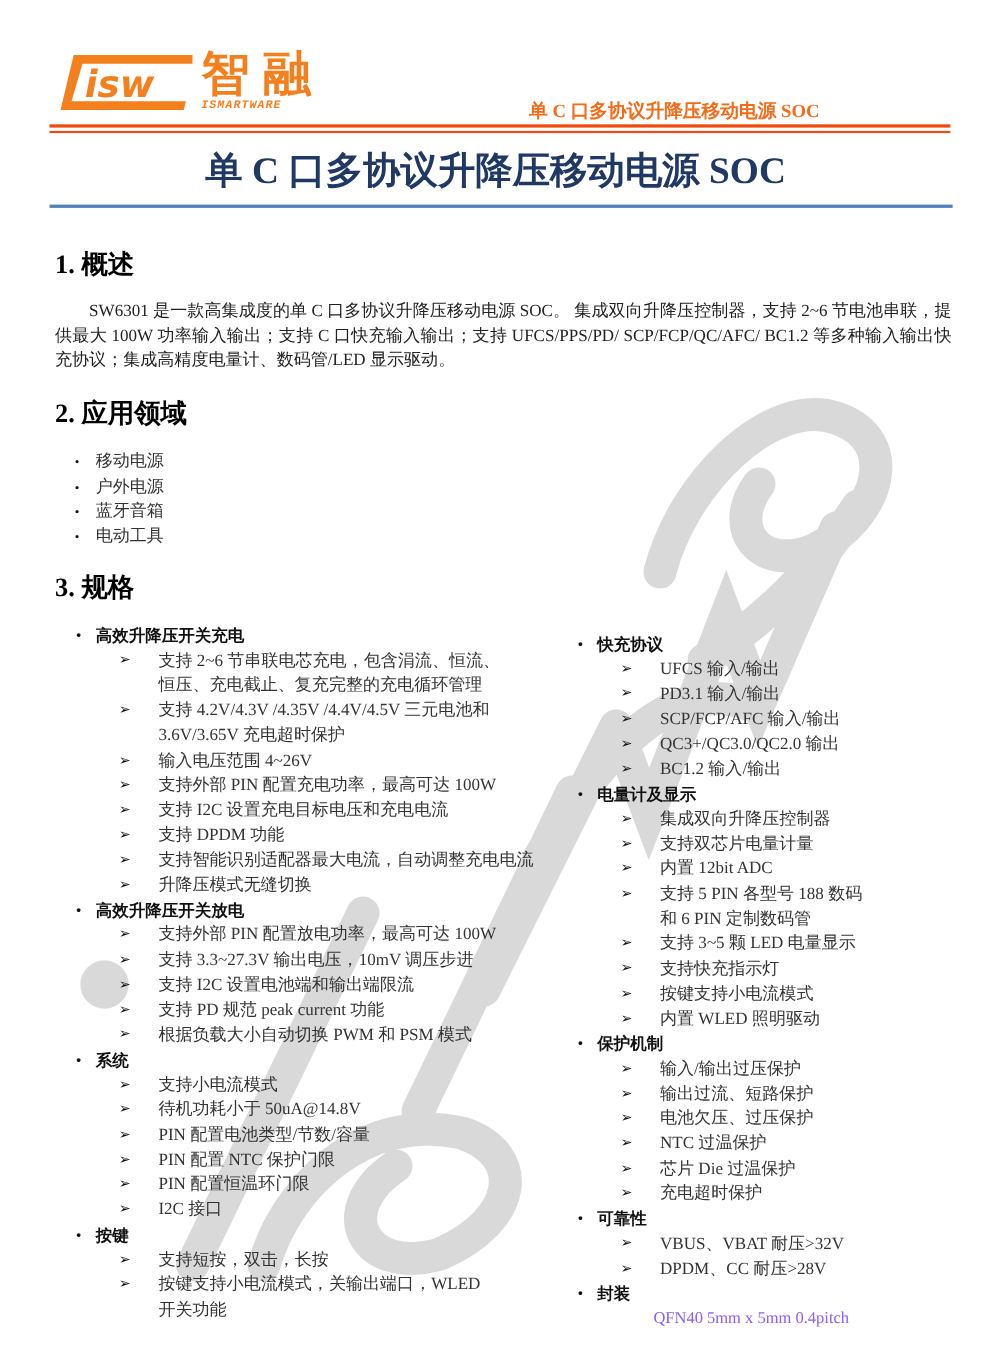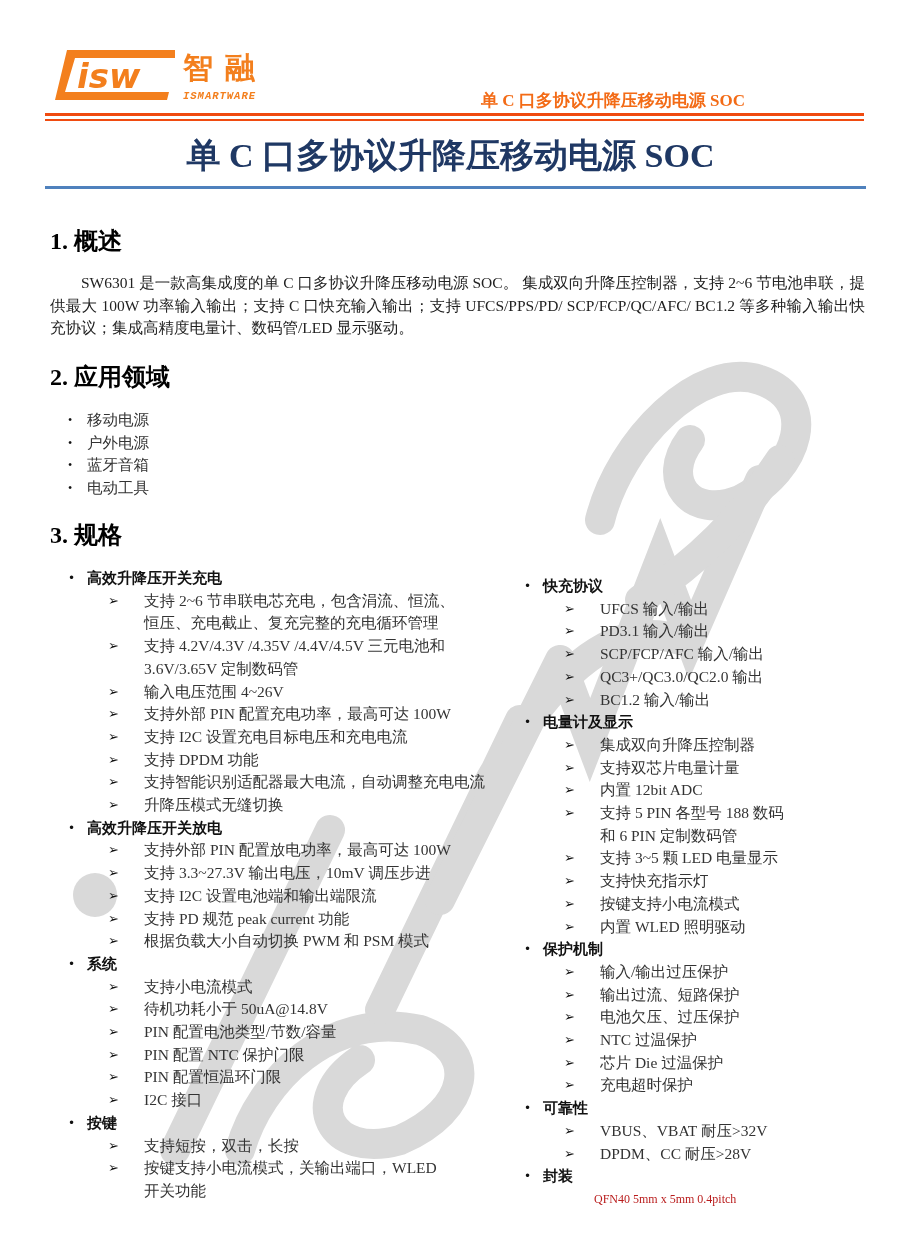--- a/index.html
+++ b/index.html
@@ -5,21 +5,21 @@
   html, body { margin: 0; padding: 0; background: #ffffff; }
   body { width: 901px; height: 1240px; position: relative; overflow: hidden;
          font-family: "Liberation Serif", "DejaVu Serif", serif; color: #222; }
   .watermark { position: absolute; left: 0; top: 0; width: 901px; height: 1240px; pointer-events: none; z-index: 0; }
   .page { position: absolute; left: 0; top: 0; width: 785px; height: 1240px; z-index: 1; }
 
   
   .logo { position: absolute; left: 53px; top: 48px; width: 260px; height: 60px; }
   .logo-box { position: absolute; left: 0; top: 0; width: 124px; height: 54px; }
   .logo-cn { position: absolute; left: 130px; top: 0px; font-family: "DejaVu Sans", sans-serif; font-weight: bold;
-             font-size: 30px; color: #f37f1d; letter-spacing: 12px; line-height: 40px; }
+             font-size: 44px; color: #f37f1d; letter-spacing: 12px; line-height: 40px; }
   .logo-en { position: absolute; left: 130px; top: 42px; font-family: Liberation Mono, monospace; font-weight: bold; font-style: italic;
              font-size: 10.5px; color: #f37f1d; letter-spacing: 1px; }
   .model { position: absolute; right: 40px; top: 43px; font-family: "Liberation Serif", serif; font-weight: bold;
            font-size: 39px; color: #f36b16; line-height: 44px; }
   .subtitle { position: absolute; right: 40px; top: 90px; font-family: "Liberation Serif", serif; font-weight: bold;
               font-size: 17px; color: #f36b16; line-height: 22px; }
   .rule-orange-1 { position: absolute; left: 45px; top: 113px; width: 819px; height: 3px; background: #f04b10; }
   .rule-orange-2 { position: absolute; left: 45px; top: 119px; width: 819px; height: 2px; background: #f04b10; }
 
   .title { position: absolute; left: 0; top: 134px; width: 901px; text-align: center;
@@ -33,21 +33,21 @@
   ul.apps { position: absolute; left: 68px; top: 409px; margin: 0; padding: 0; list-style: none; }
   ul.apps li { font-size: 15.5px; line-height: 22.7px; color: #333; position: relative; padding-left: 19px; }
   ul.apps li .dot { position: absolute; left: 0; top: 0; font-size: 12px; color: #111; }
 
   .col { position: absolute; }
   .group-head { font-family: "DejaVu Sans", sans-serif; font-weight: bold; font-size: 15px; color: #111; line-height: 22.7px; position: relative; padding-left: 19px; }
   .group-head .dot { position: absolute; left: 0; top: 0; font-weight: normal; font-size: 12px; }
   .item { position: relative; font-size: 15.5px; line-height: 22.7px; color: #333; padding-left: 76px; }
   .item .arrow { position: absolute; left: 40px; top: 0; font-family: "DejaVu Sans", sans-serif; font-size: 13px; color: #111; }
   .col-right .item { padding-left: 76px; }
-  .plain { font-size: 12px; line-height: 22.7px; color: #b91c1c; padding-left: 70px; }
+  .plain { font-size: 15px; line-height: 22.7px; color: #8b5cf6; padding-left: 70px; }
 </style>
 </head>
 <body>
 
 <svg class="watermark" viewBox="0 0 901 1240">
   <g fill="none" stroke="#d9d9d9" stroke-width="30" stroke-linecap="round">
     <circle cx="95" cy="895" r="22" fill="#d9d9d9" stroke="none"></circle>
     <path d="M175 1150 L330 830"></path>
     <path d="M240 1150 C260 1080 330 1010 420 1030 C480 1050 470 1110 400 1140 C330 1160 300 1100 360 1060"></path>
     <path d="M380 1010 L520 720 M490 780 C560 660 620 620 680 640"></path>
@@ -86,21 +86,21 @@
     <li><span class="dot">•</span><span>电动工具</span></li>
   </ul>
 
   <h2 style="left:50px; top:520px;">3. 规格</h2>
 
   <div class="col col-left" id="col-left" style="left:68px; top:567px; width:470px;">
       <div class="group-head"><span class="dot">•</span><span>高效升降压开关充电</span></div>
       <div class="item"><span class="arrow">➢</span><span>支持 2~6 节串联电芯充电，包含涓流、恒流、</span></div>
       <div class="item"><span>恒压、充电截止、复充完整的充电循环管理</span></div>
       <div class="item"><span class="arrow">➢</span><span>支持 4.2V/4.3V /4.35V /4.4V/4.5V 三元电池和</span></div>
-      <div class="item"><span>3.6V/3.65V 定制数码管</span></div>
+      <div class="item"><span>3.6V/3.65V 充电超时保护</span></div>
       <div class="item"><span class="arrow">➢</span><span>输入电压范围 4~26V</span></div>
       <div class="item"><span class="arrow">➢</span><span>支持外部 PIN 配置充电功率，最高可达 100W</span></div>
       <div class="item"><span class="arrow">➢</span><span>支持 I2C 设置充电目标电压和充电电流</span></div>
       <div class="item"><span class="arrow">➢</span><span>支持 DPDM 功能</span></div>
       <div class="item"><span class="arrow">➢</span><span>支持智能识别适配器最大电流，自动调整充电电流</span></div>
       <div class="item"><span class="arrow">➢</span><span>升降压模式无缝切换</span></div>
       <div class="group-head"><span class="dot">•</span><span>高效升降压开关放电</span></div>
       <div class="item"><span class="arrow">➢</span><span>支持外部 PIN 配置放电功率，最高可达 100W</span></div>
       <div class="item"><span class="arrow">➢</span><span>支持 3.3~27.3V 输出电压，10mV 调压步进</span></div>
       <div class="item"><span class="arrow">➢</span><span>支持 I2C 设置电池端和输出端限流</span></div>

